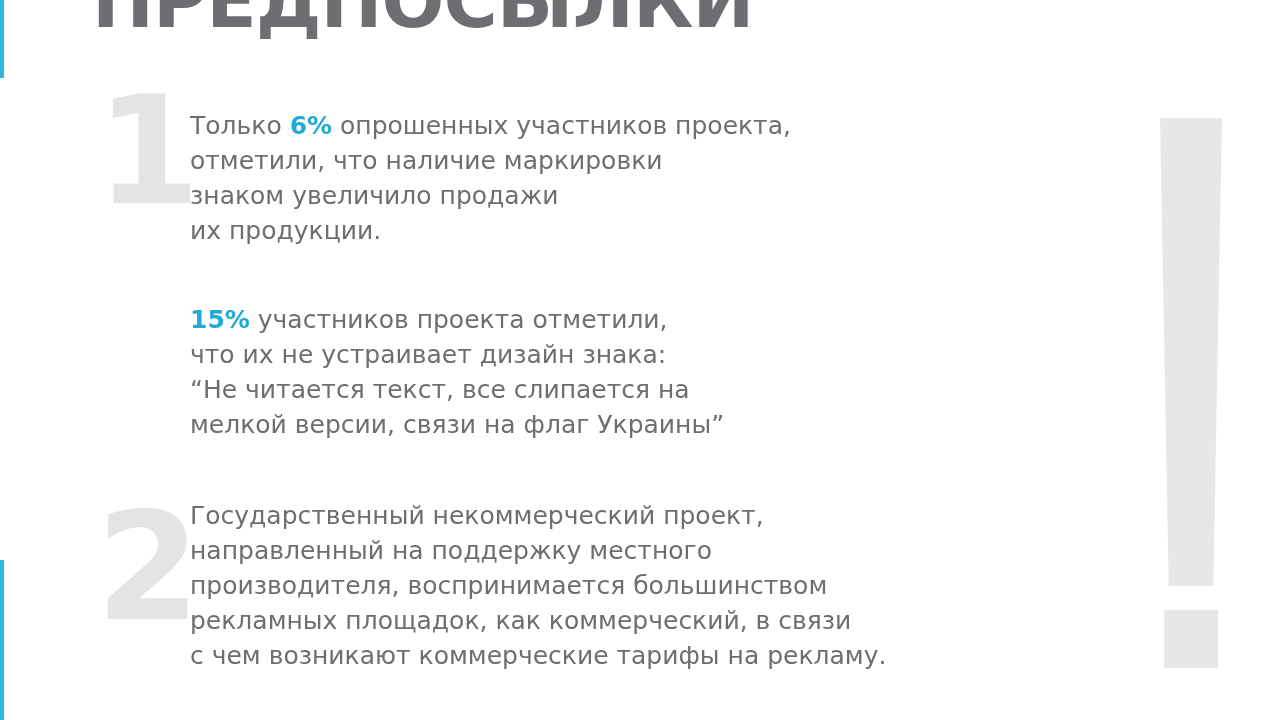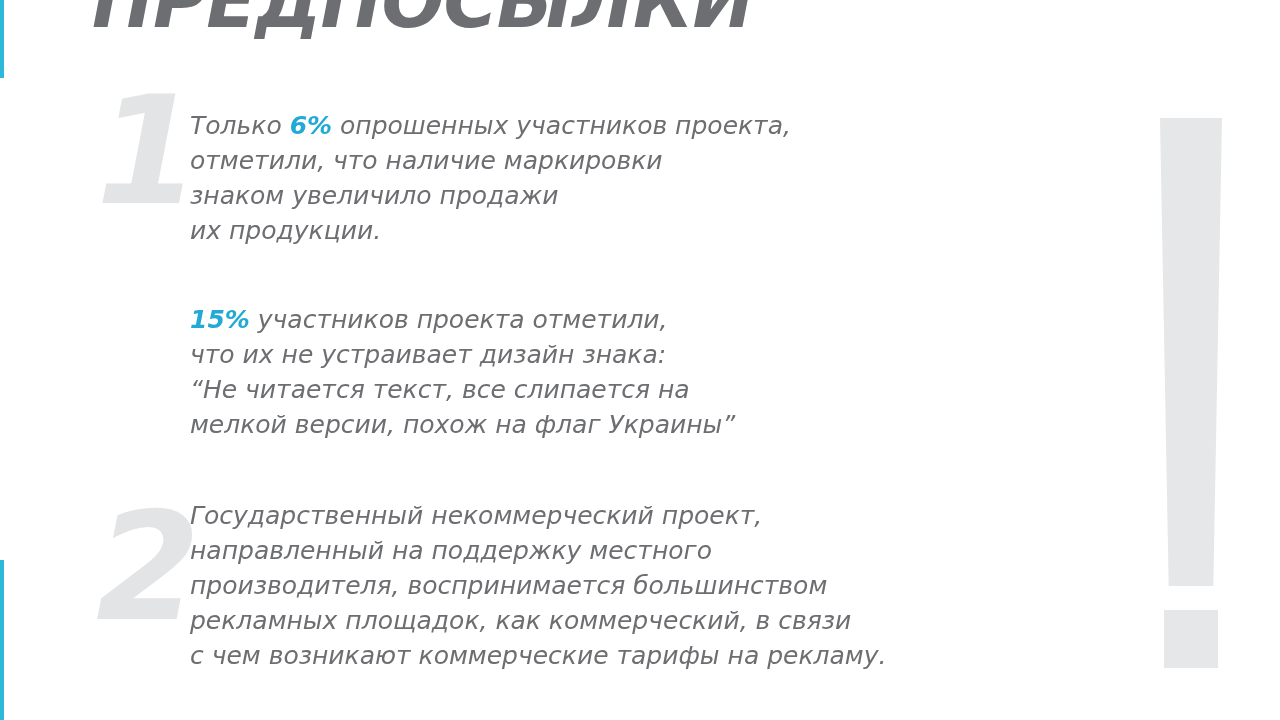--- a/index.html
+++ b/index.html
@@ -11,21 +11,20 @@
     background: #ffffff;
     font-family: "DejaVu Sans", sans-serif;
   }
 
   .slide {
     position: relative;
     width: 1280px;
     height: 720px;
     background: #ffffff;
     overflow: hidden;
-    font-style: italic;
   }
 
   
   .accent-bar {
     position: absolute;
     left: 0;
     width: 4px;
     background: #2eb7d9;
   }
   .accent-bar.top { top: 0; height: 78px; }
@@ -133,21 +132,21 @@
 отметили, что наличие маркировки
 знаком увеличило продажи
 их продукции.</span></div>
     </div>
 
     <div class="item item-2">
       <div class="item-number">2</div>
       <div class="item-text"><span></span><span class="hl">15%</span><span> участников проекта отметили,
 что их не устраивает дизайн знака:
 “Не читается текст, все слипается на
-мелкой версии, похож на флаг Украины”</span></div>
+мелкой версии, связи на флаг Украины”</span></div>
     </div>
 
     <div class="item item-3">
 
       <div class="item-text"><span></span><span class="hl"></span><span>Государственный некоммерческий проект,
 направленный на поддержку местного
 производителя, воспринимается большинством
 рекламных площадок, как коммерческий, в связи
 с чем возникают коммерческие тарифы на рекламу.</span></div>
     </div>

